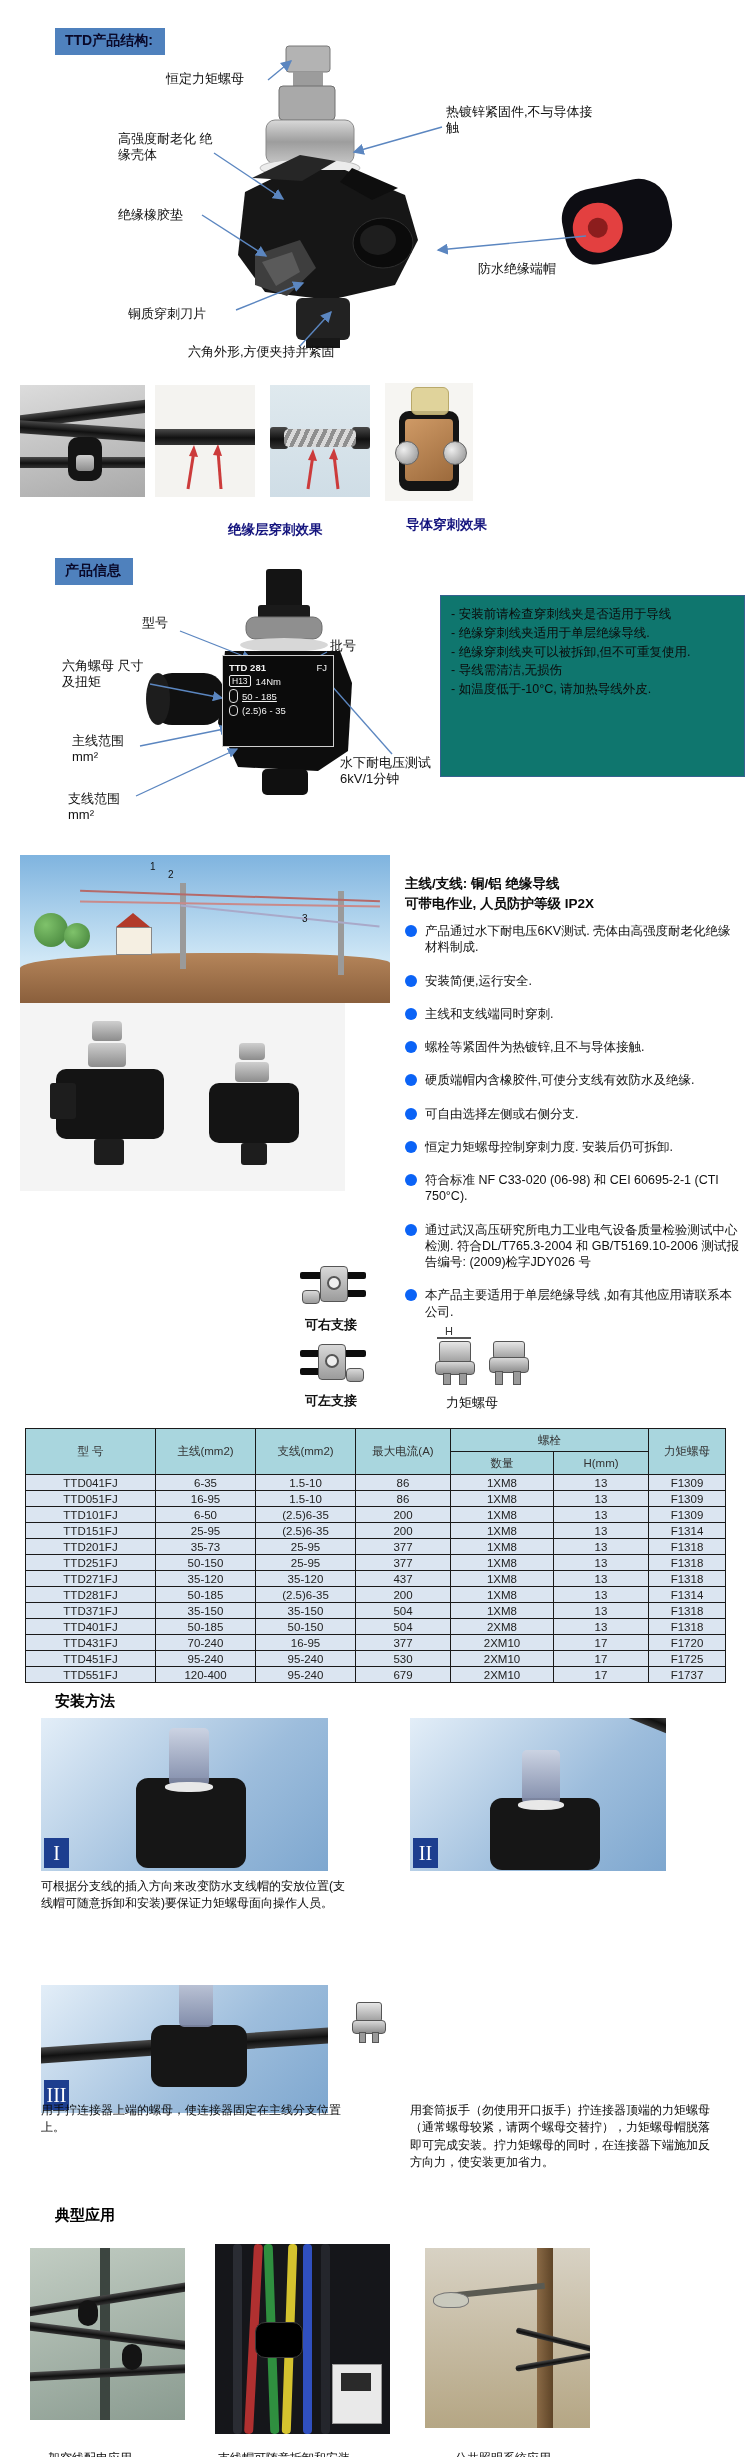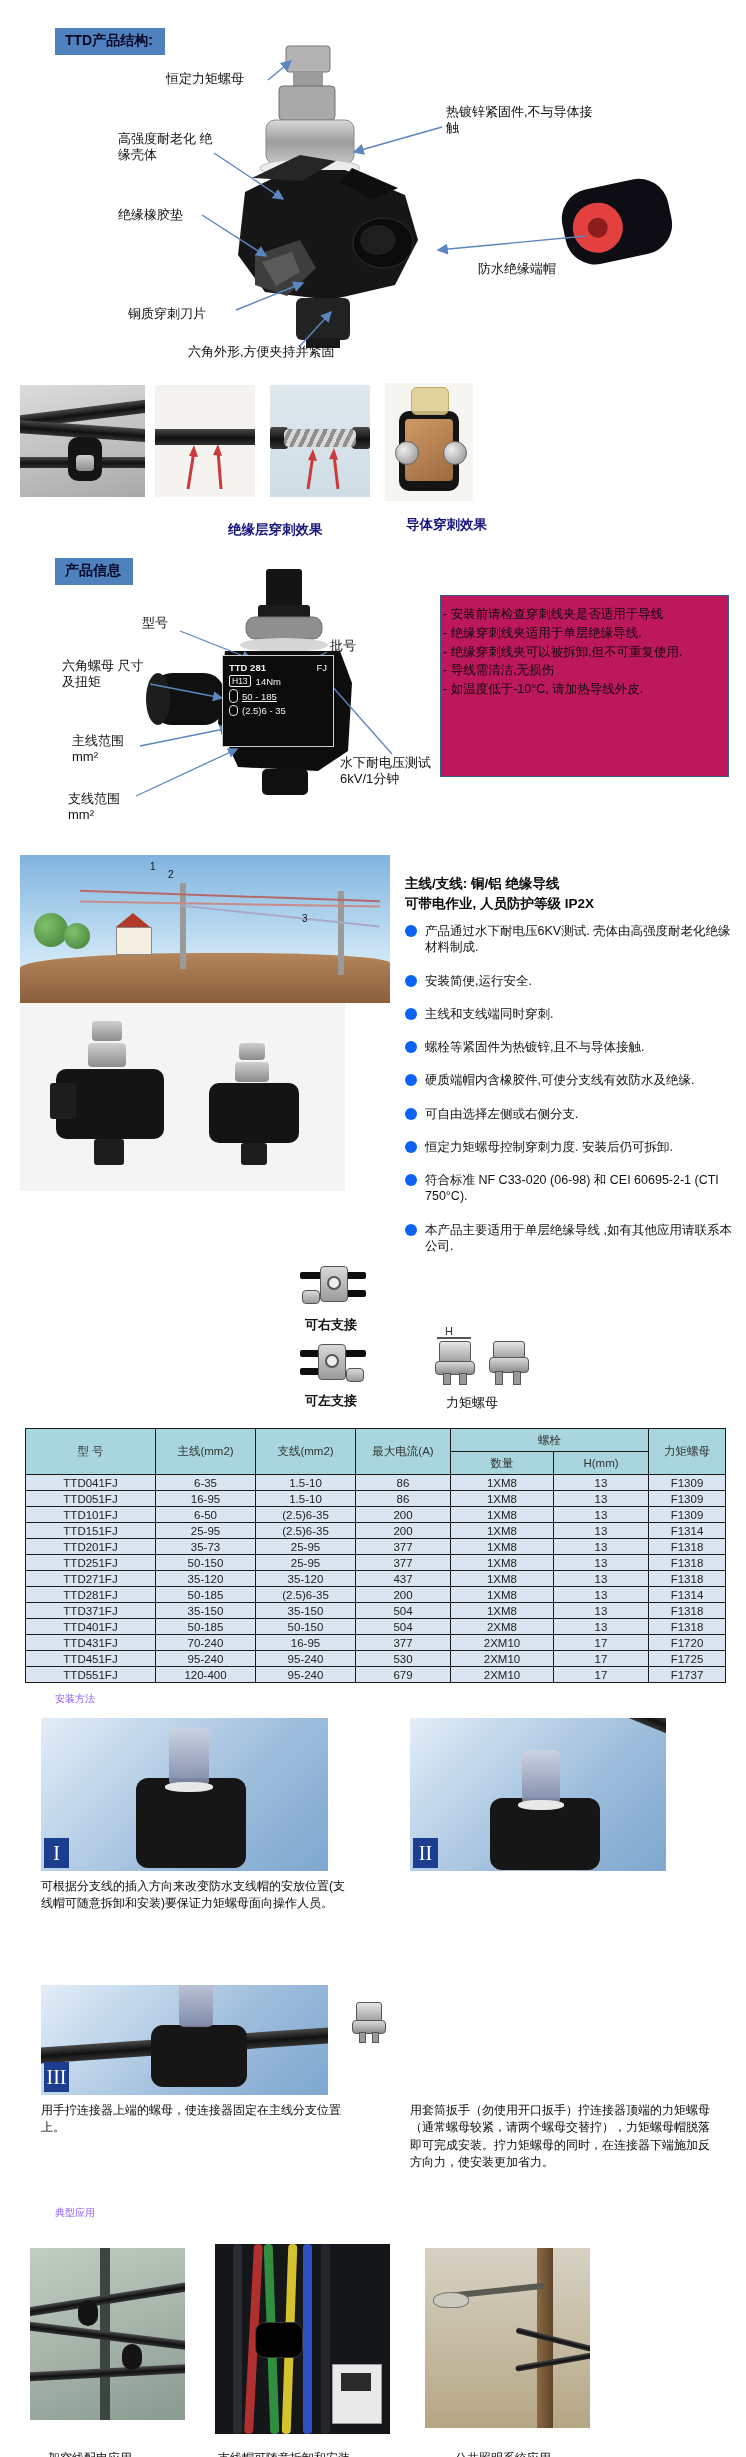--- a/index.html
+++ b/index.html
@@ -2,35 +2,35 @@
 <html><head>
 <meta charset="utf-8">
 <style>
   html,body{margin:0;padding:0;background:#fff;}
   .page{position:relative;width:746px;height:2457px;background:#fff;overflow:hidden;
         font-family:"Liberation Sans","DejaVu Sans",sans-serif;color:#111;}
   .abs{position:absolute;}
   .sec{position:absolute;left:0;width:746px;}
   .badge{background:#4f81bd;color:#09092a;font-weight:bold;font-size:14px;
          padding:4px 12px 5px 10px;display:inline-block;}
-  .blue-title{color:#8b5cf6;font-weight:normal;font-size:10px;}
+  .blue-title{color:#000000;font-weight:bold;font-size:15px;}
   .lbl{position:absolute;font-size:13px;line-height:1.25;color:#111;}
   .navcap{position:absolute;color:#15157e;font-weight:bold;font-size:13.5px;}
   .arrow-svg{position:absolute;left:0;top:0;pointer-events:none;}
   
   .ph{position:absolute;overflow:hidden;}
   .ph1{background:linear-gradient(165deg,#dcdcdc,#a9a9a9);}
   .cablebar{position:absolute;background:linear-gradient(#4a4a4a,#111 55%,#333);border-radius:4px;}
   .ph2{background:#f4f3f0;}
   .ph3{background:linear-gradient(#dfe9ee,#cfdde6);}
   .ph4{background:#f6f5f2;}
   .strand{background:repeating-linear-gradient(115deg,#d9d9d9 0 4px,#8f8f8f 4px 8px);border-radius:5px;}
   
-  .notes{position:absolute;background:#be185d;border:1px solid #36618f;color:#0b0b0b;
-         font-size:12.5px;line-height:1.5;padding:9px 2px;}
+  .notes{position:absolute;background:#0f766e;border:1px solid #36618f;color:#0b0b0b;
+         font-size:12.5px;line-height:1.5;padding:9px 10px;}
   .plate{position:absolute;background:#0b0b0b;border:1px solid #cfcfcf;color:#f2f2f2;
          font-size:9.5px;padding:4px 6px;box-sizing:border-box;}
   .plate .row{display:flex;justify-content:space-between;align-items:center;margin:2px 0;}
   .hexchip{border:1px solid #eee;border-radius:2px;padding:0 2px;font-size:8.5px;}
   .wireicon{display:inline-block;width:7px;height:12px;border:1px solid #ddd;border-radius:4px;margin-right:4px;}
   
   .feat-head{position:absolute;font-weight:bold;font-size:13.5px;color:#0a0a0a;}
   .feat-list{position:absolute;width:338px;}
   .feat-item{display:flex;margin-bottom:17px;font-size:12.5px;line-height:1.3;}
   .dot{flex:0 0 12px;height:12px;border-radius:50%;background:#0b63f6;margin:2px 8px 0 0;}
@@ -286,20 +286,24 @@
         <div class="feat-item">
           <span class="dot"></span>
           <span>恒定力矩螺母控制穿刺力度. 安装后仍可拆卸.</span>
         </div>
         <div class="feat-item">
           <span class="dot"></span>
           <span>符合标准 NF C33-020 (06-98) 和 CEI 60695-2-1 (CTI 750°C).</span>
         </div>
         <div class="feat-item">
           <span class="dot"></span>
+          <span>通过武汉高压研究所电力工业电气设备质量检验测试中心检测. 符合DL/T765.3-2004 和 GB/T5169.10-2006 测试报告编号: (2009)检字JDY026 号</span>
+        </div>
+        <div class="feat-item">
+          <span class="dot"></span>
           <span>本产品主要适用于单层绝缘导线 ,如有其他应用请联系本公司.</span>
         </div>
       </div>
 
     <div class="photo-flat" style="left:20px;top:198px;width:325px;height:188px;">
       <div class="mini-conn" style="left:30px;top:18px;width:120px;height:150px;">
         <div class="mini-nut" style="left:42px;top:0;width:30px;height:20px;"></div>
         <div class="mini-nut" style="left:38px;top:22px;width:38px;height:24px;"></div>
         <div class="mini-body" style="left:6px;top:48px;width:108px;height:70px;"></div>
         <div class="mini-stem" style="left:0px;top:62px;width:26px;height:36px;"></div>
@@ -503,21 +507,21 @@
     </div>
     <div class="stepph" style="left:410px;top:58px;width:256px;height:153px;">
       <div class="cablebar" style="left:120px;top:-12px;width:220px;height:16px;transform:rotate(22deg);"></div>
       <div class="conn-dark" style="left:80px;top:80px;width:110px;height:72px;"></div>
       <div class="conn-nutv" style="left:112px;top:32px;width:38px;height:54px;"></div>
       <div class="conn-ring" style="left:108px;top:82px;width:46px;height:10px;"></div>
       <div class="numeral">II</div>
     </div>
     <div class="stepcap" style="left:41px;top:218px;width:305px;">可根据分支线的插入方向来改变防水支线帽的安放位置(支线帽可随意拆卸和安装)要保证力矩螺母面向操作人员。</div>
 
-    <div class="stepph" style="left:41px;top:325px;width:287px;height:110px;text-decoration:underline;">
+    <div class="stepph" style="left:41px;top:325px;width:287px;height:128px;text-decoration:underline;">
       <div class="cablebar" style="left:-10px;top:52px;width:320px;height:16px;transform:rotate(-4deg);"></div>
       <div class="conn-dark" style="left:110px;top:40px;width:96px;height:62px;"></div>
       <div class="conn-nutv" style="left:138px;top:-14px;width:34px;height:56px;"></div>
       <div class="numeral">III</div>
     </div>
     <div class="nutfig" style="left:348px;top:340px;width:42px;height:48px;">
       <div class="nut-top" style="left:8px;top:2px;width:24px;height:18px;"></div>
       <div class="nut-base" style="left:4px;top:20px;width:32px;height:12px;"></div>
       <div class="abs" style="left:11px;top:32px;width:5px;height:9px;background:#9a9a9a;border:1px solid #555;"></div>
       <div class="abs" style="left:24px;top:32px;width:5px;height:9px;background:#9a9a9a;border:1px solid #555;"></div>

